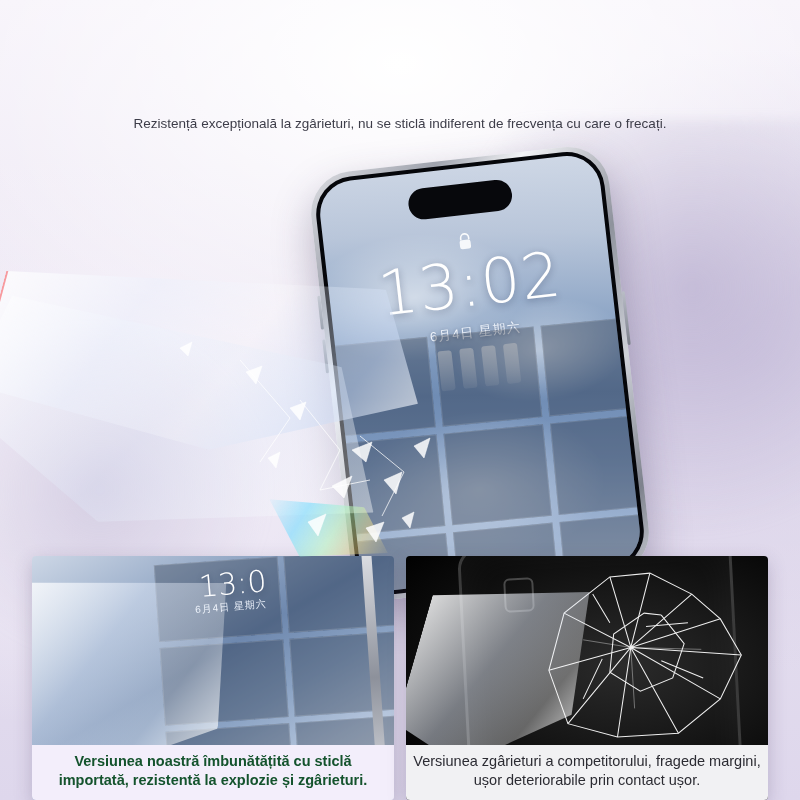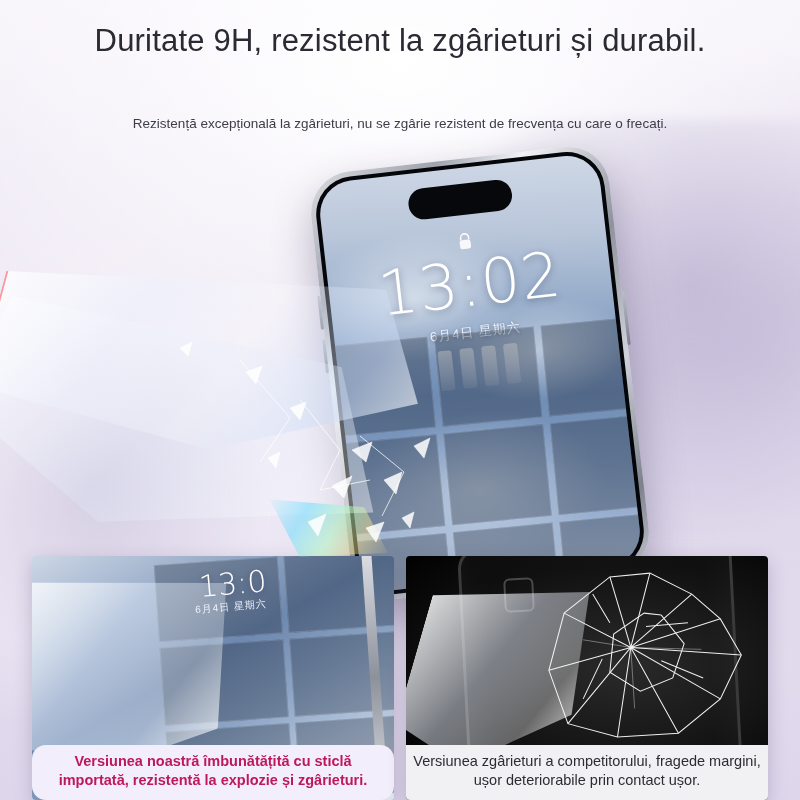--- a/index.html
+++ b/index.html
@@ -384,39 +384,37 @@
     right: 0;
     bottom: 0;
     padding: 7px 6px 9px;
     text-align: center;
     font-size: 14.5px;
     line-height: 1.35;
     font-weight: 700;
   }
   .caption-good {
     background: #f3eefb;
-    color: #be185d;
-    border-radius: 14px;
+    color: #14532d;
   }
   .caption-bad {
     background: #f1f1f3;
     color: #2c2c33;
     font-weight: 400;
   }
 </style>
 </head>
 <body>
 
 <div class="page">
   <div class="bg-wash"></div>
   <div class="bg-corner-dark"></div>
   <div class="bg-corner-dark2"></div>
 
-  <div class="headline">Duritate 9H, rezistent la zgârieturi și durabil.</div>
-  <div class="subhead">Rezistență excepțională la zgârieturi, nu se zgârie rezistent de frecvența cu care o frecați.</div>
+  <div class="subhead">Rezistență excepțională la zgârieturi, nu se sticlă indiferent de frecvența cu care o frecați.</div>
 
   <div class="hero">
 
     <div class="phone">
       <div class="phone-inner">
         <div class="screen">
           <div class="sky-noise"></div>
 
           <div class="notch"></div>
 

